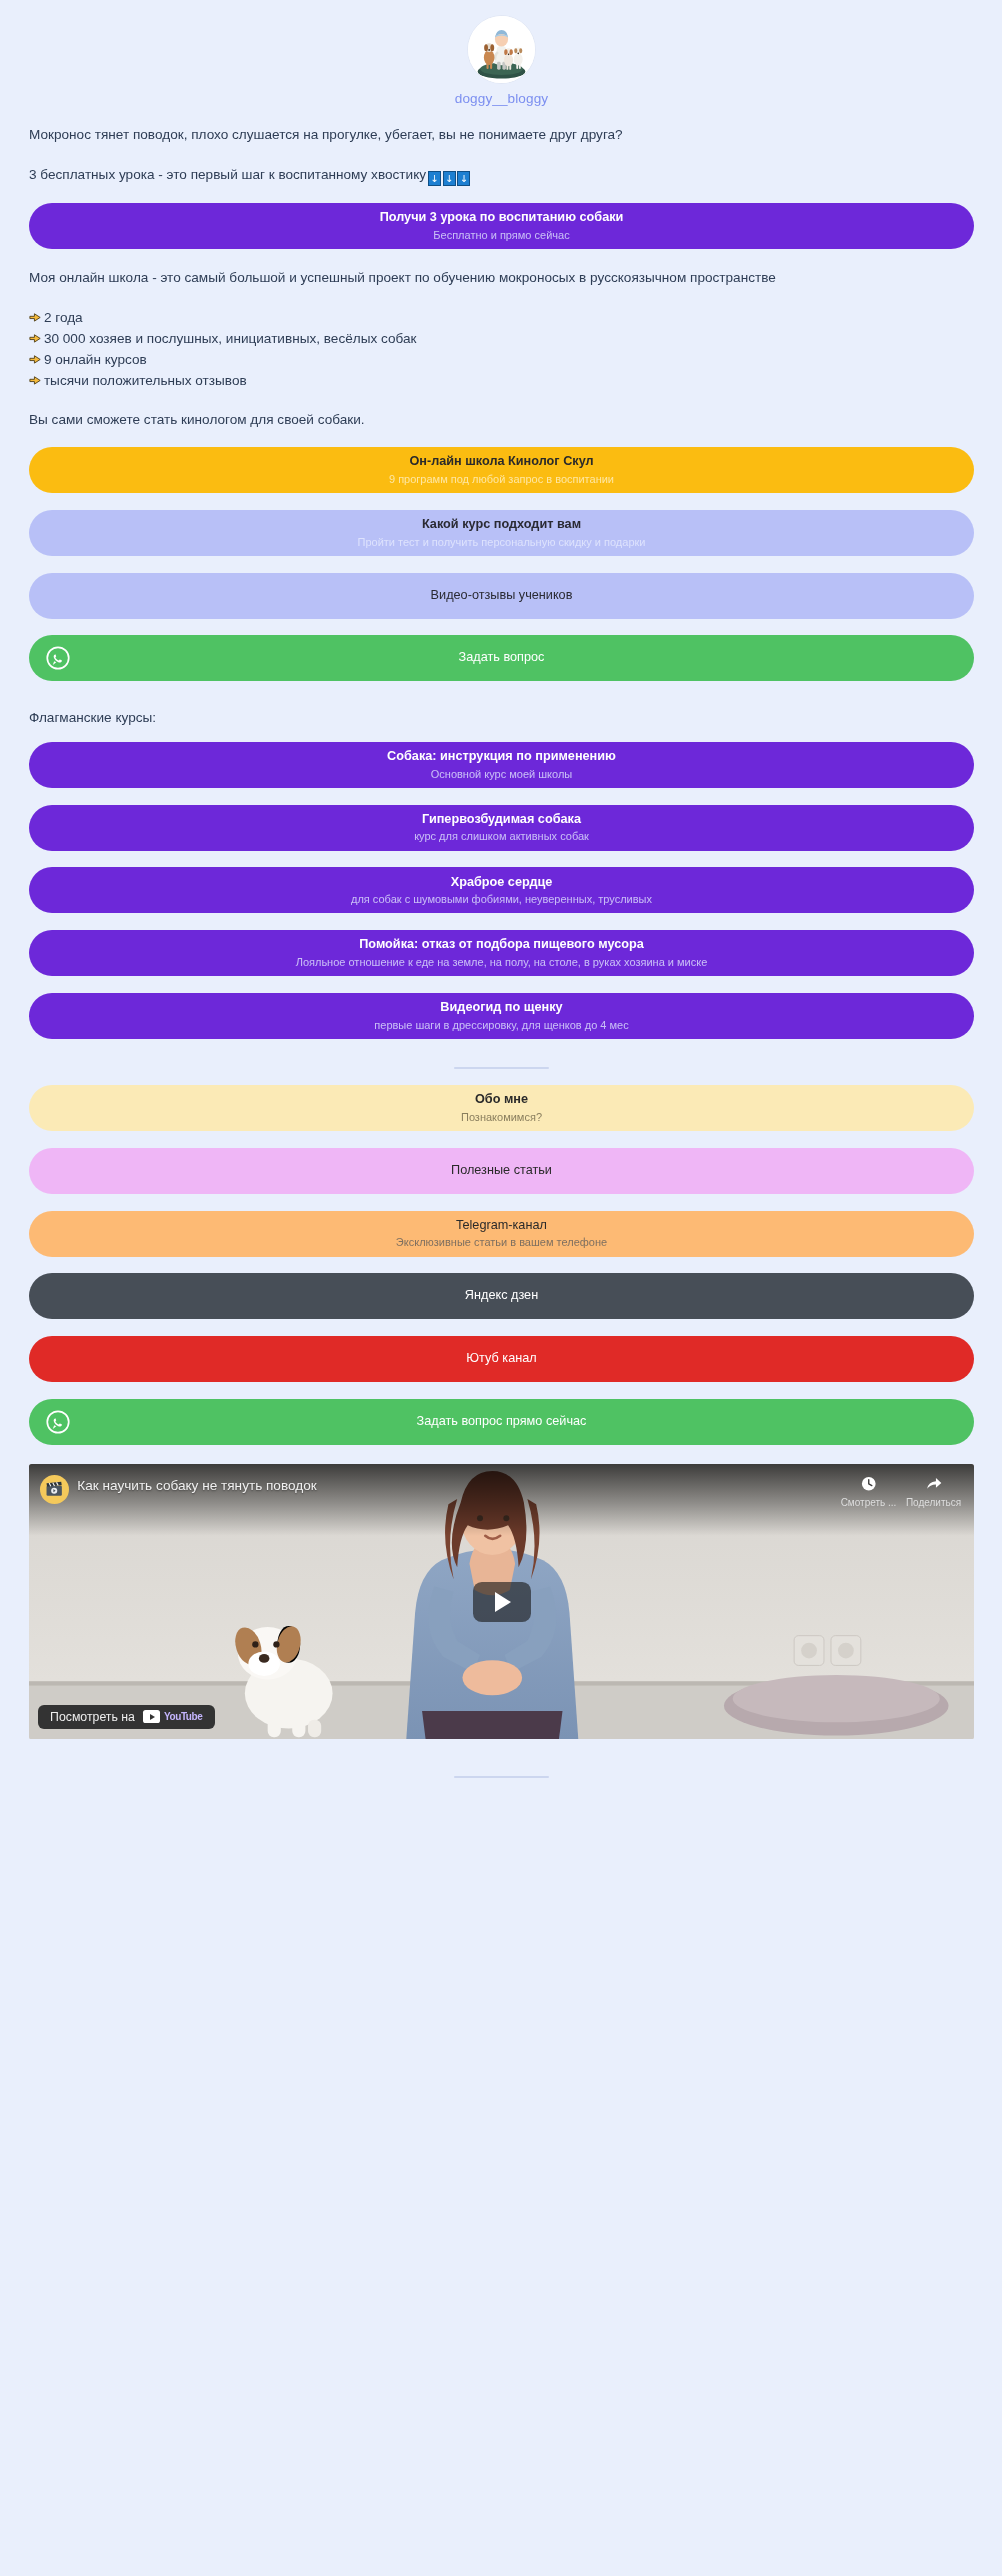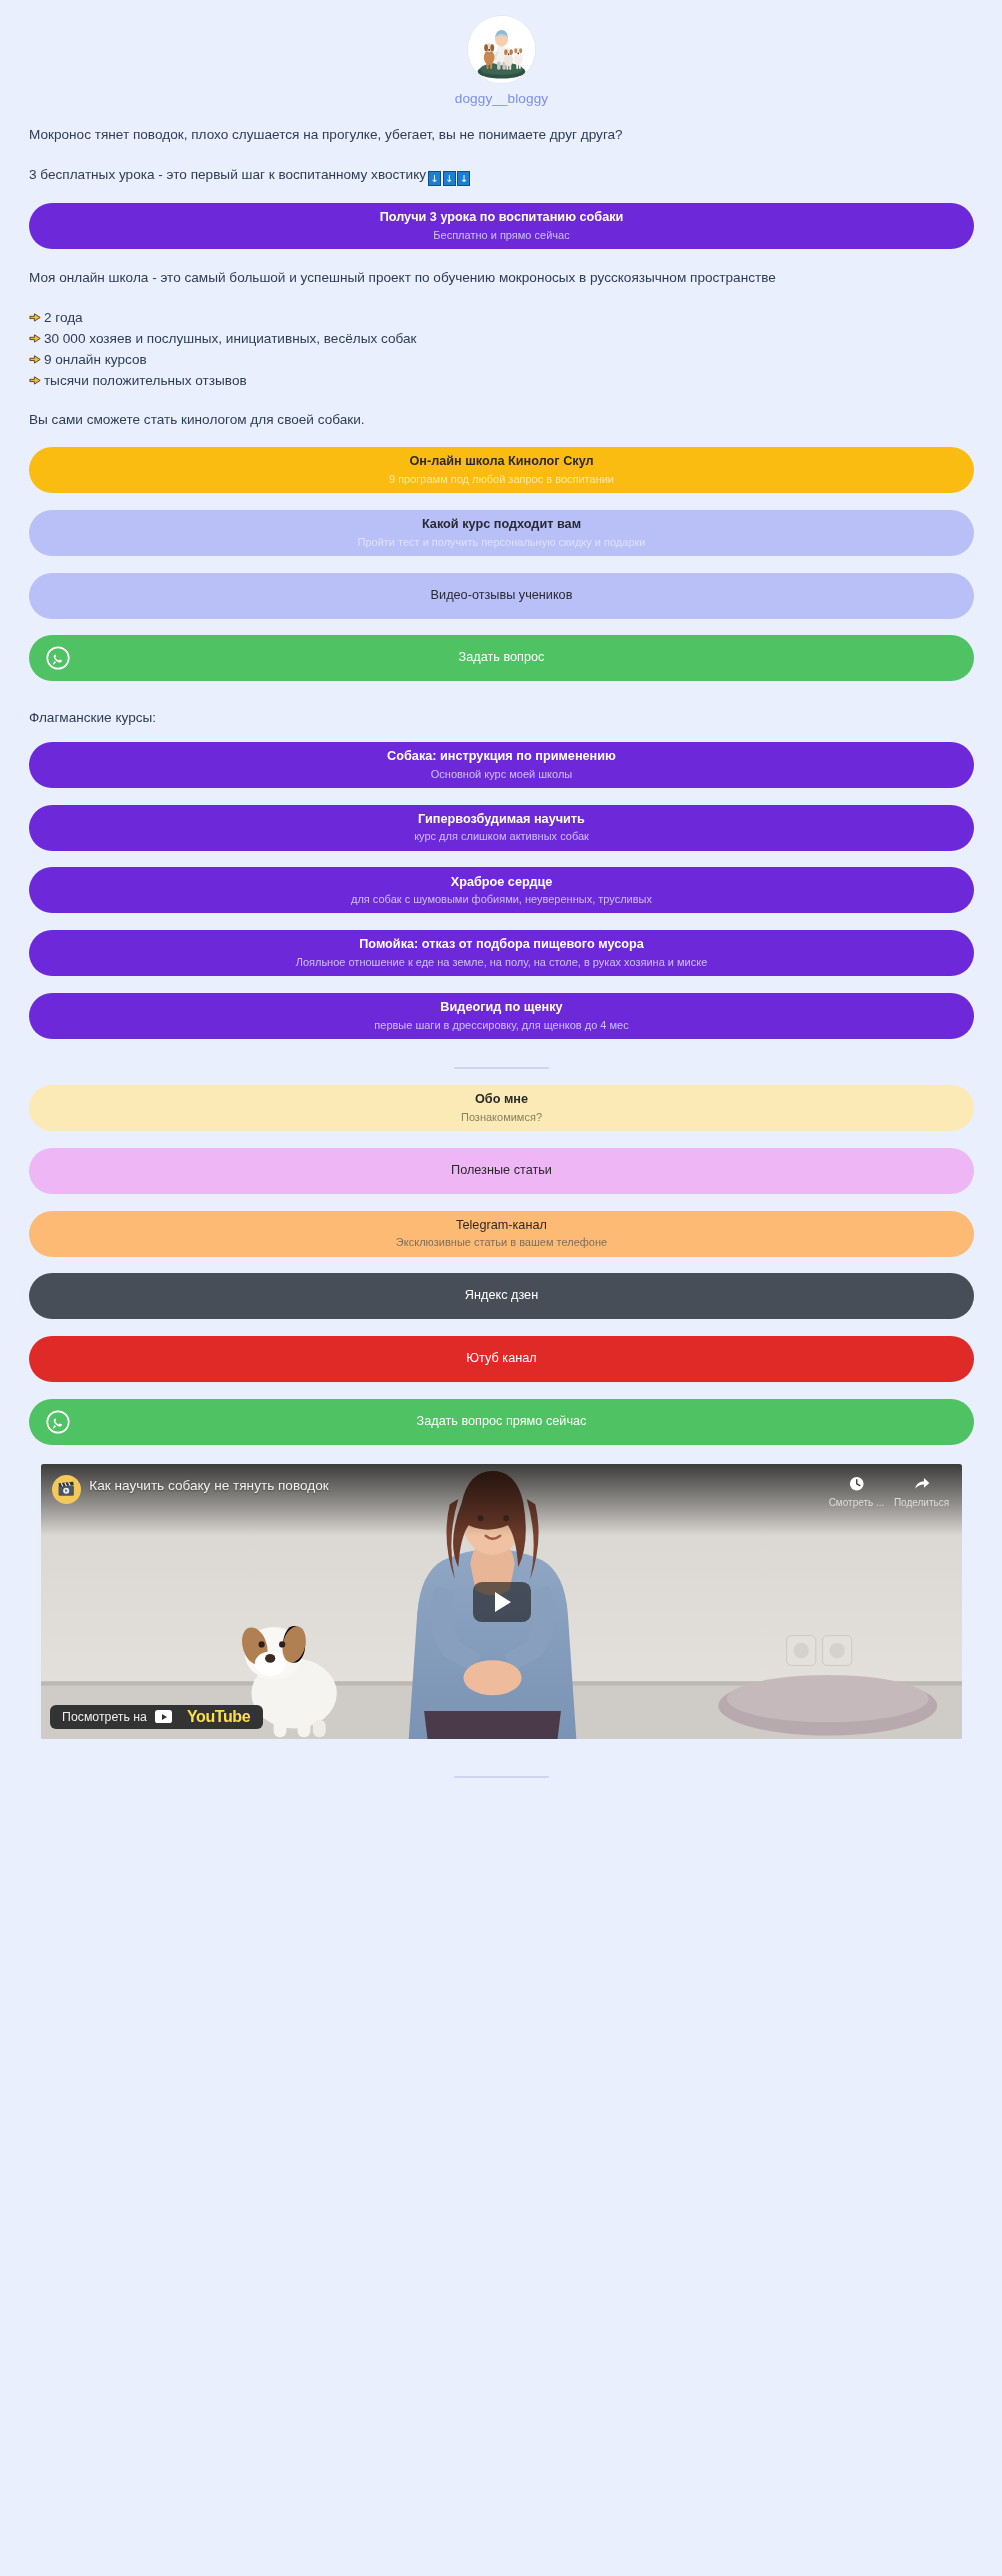--- a/index.html
+++ b/index.html
@@ -155,21 +155,21 @@
     margin-bottom: 5.3px;
   }
   .divider {
     width: 95px;
     height: 1.8px;
     background: #ccd6ef;
     border-radius: 0.9px;
   }
 
   
-  .video-wrap { padding: 0 41px; margin-top: 19.3px; }
+  .video-wrap { padding: 0 29px; margin-top: 19.3px; }
   .video {
     position: relative;
     width: 100%;
     height: 275px;
     border-radius: 2.6px;
     overflow: hidden;
     background: #cfcbc6;
   }
   .vid-photo { position: absolute; inset: 0; }
   .vid-photo svg { display:block; width: 100%; height: 100%; }
@@ -271,21 +271,21 @@
     display: flex; align-items: center; justify-content: center;
   }
   .yt-play-box i {
     width: 0; height: 0;
     border-left: 5.3px solid #333333;
     border-top: 3.5px solid transparent;
     border-bottom: 3.5px solid transparent;
     margin-left: 1.8px;
     display: block;
   }
-  .yt-word { color: #fde047; font-size: 16px; font-weight: bold; letter-spacing: -0.4px; margin-left: 11px; }
+  .yt-word { color: #c4b5fd; font-size: 10px; font-weight: bold; letter-spacing: -0.4px; }
 
   .bottom-space { height: 39px; }
 </style>
 </head>
 <body>
 
 <div class="page">
 
   <div class="profile">
     <div class="avatar">
@@ -419,21 +419,21 @@
   </div>
 
   <div class="section-label">Флагманские курсы:</div>
 
   <div class="btn-wrap">
     <div class="btn periwinkle">
       <div class="btn-title">Собака: инструкция по применению</div>
       <div class="btn-sub">Основной курс моей школы</div>
     </div>
     <div class="btn periwinkle">
-      <div class="btn-title">Гипервозбудимая научить</div>
+      <div class="btn-title">Гипервозбудимая собака</div>
       <div class="btn-sub">курс для слишком активных собак</div>
     </div>
     <div class="btn periwinkle">
       <div class="btn-title">Храброе сердце</div>
       <div class="btn-sub">для собак с шумовыми фобиями, неуверенных, трусливых</div>
     </div>
     <div class="btn periwinkle">
       <div class="btn-title">Помойка: отказ от подбора пищевого мусора</div>
       <div class="btn-sub">Лояльное отношение к еде на земле, на полу, на столе, в руках хозяина и миске</div>
     </div>

